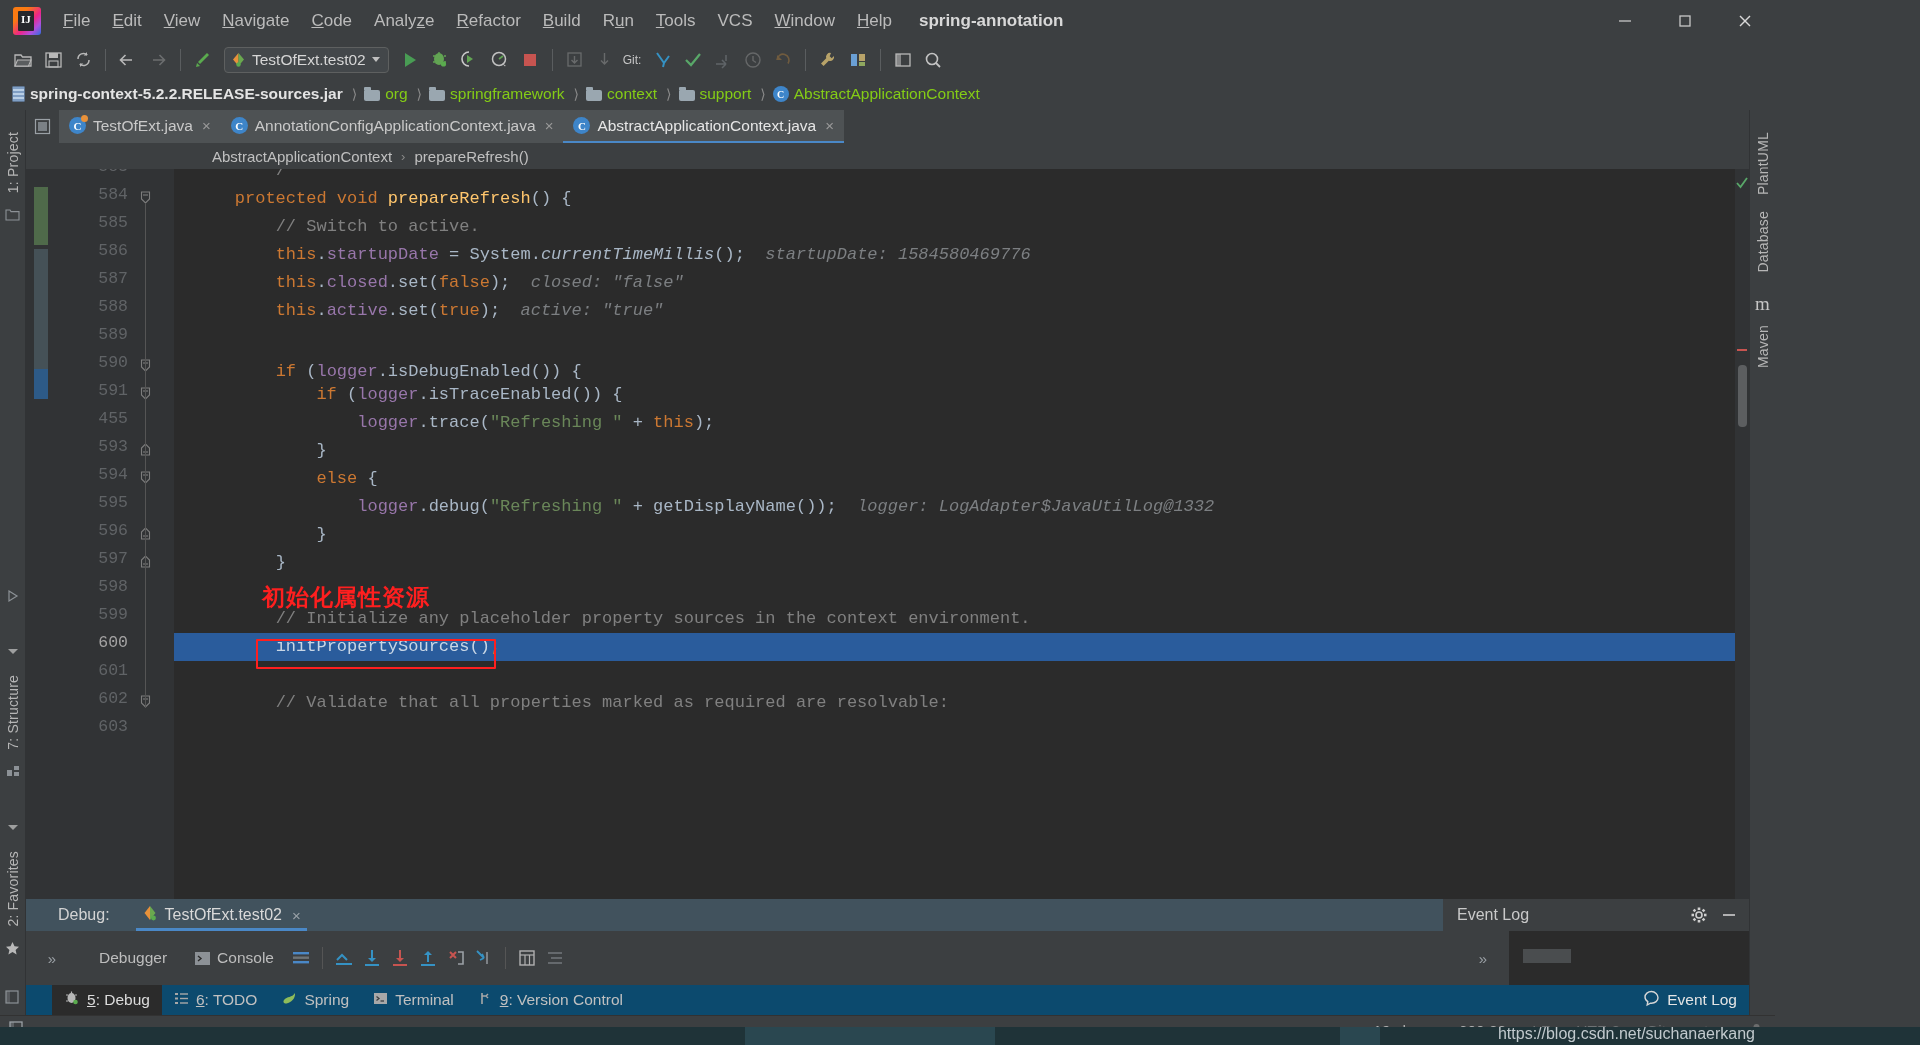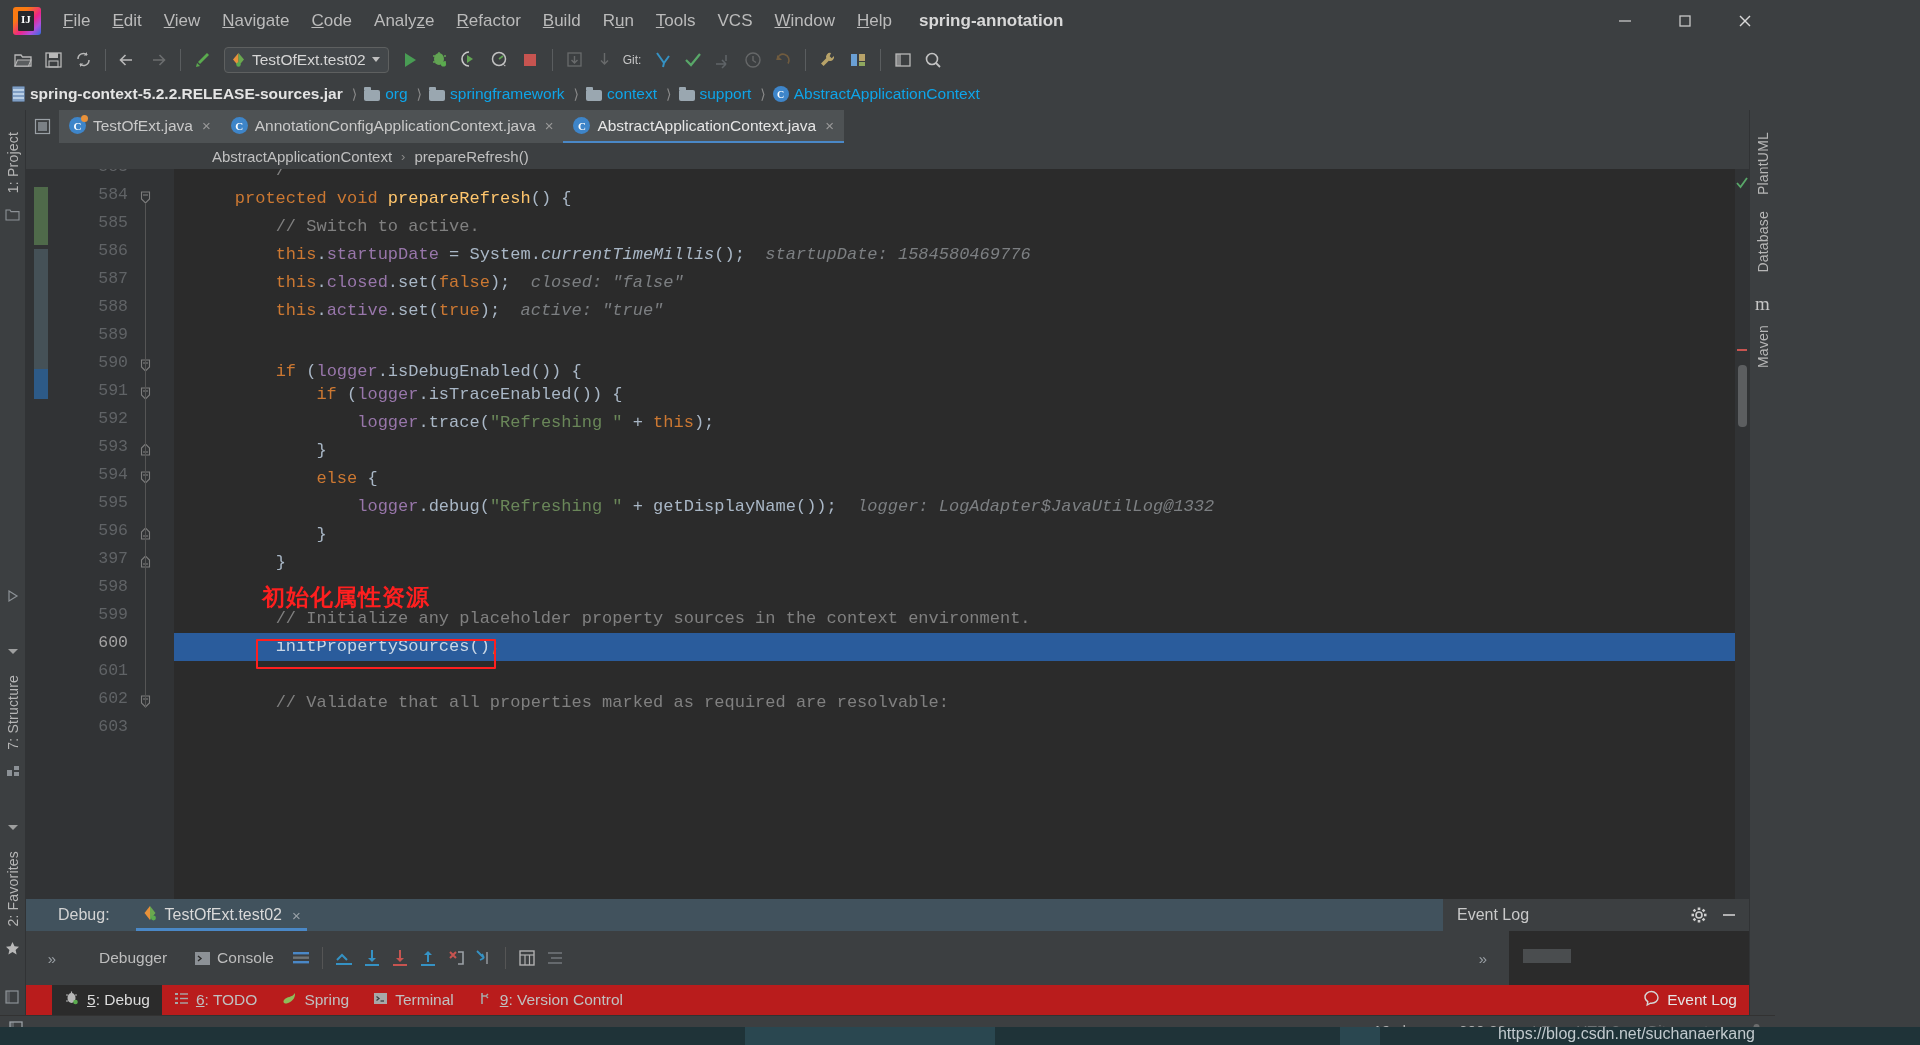--- a/index.html
+++ b/index.html
@@ -48,21 +48,21 @@
   .runconfig-label { color: #d6d6d6; font-size: 15.5px; white-space: nowrap; }
   .caret-d { width:0;height:0;border-left:4px solid transparent;border-right:4px solid transparent;border-top:5px solid #c0c0c0; }
   .git-label { color:#c6c6c6; font-size: 12px; margin: 0 7px 0 3px; }
 
   
   .navbar {
     height: 32px; background: #3c3f41; display: flex; align-items: center;
     padding-left: 12px; flex: 0 0 32px; gap: 0;
   }
   .nb-seg { display: flex; align-items: center; gap: 5px; padding-right: 2px; }
-  .nb-seg .nb-text { color: #0ea5e9; font-size: 15.5px; white-space: nowrap; }
+  .nb-seg .nb-text { color: #84cc16; font-size: 15.5px; white-space: nowrap; }
   .nb-seg.first .nb-text { font-weight: bold; color: #e4e4e4; }
   .nb-sep { color: #8a8a8a; font-size: 14px; margin: 0 7px; }
   .ic-jar { width: 13px; height: 16px; background: repeating-linear-gradient(0deg,#7f9ec4 0 2px,#b9cfe6 2px 4px); border:1px solid #5d7490; border-radius:1px; }
   .ic-folder { width: 16px; height: 13px; position:relative; }
   .ic-folder i { position:absolute; left:0; top:2px; width:16px;height:11px;background:#9aa7b0;border-radius:1px 2px 2px 2px;}
   .ic-folder i:before{content:"";position:absolute;left:0;top:-3px;width:7px;height:3px;background:#9aa7b0;border-radius:1px 1px 0 0;}
   .ic-class { width:16px;height:16px;border-radius:50%;background:#3e85c9;color:#fff;font-size:10px;font-weight:bold;
     display:flex;align-items:center;justify-content:center;font-family:"Liberation Serif",serif;}
 
   
@@ -153,21 +153,21 @@
   .dbg-hdr-right { position:absolute; right:0; top:0; height:32px; display:flex; align-items:center; gap:2px; padding-right:6px;}
   .eventlog-pane { position:absolute; right:0; top:0; width:306px; height:32px; background:#3c3f41;
       display:flex; align-items:center; }
   .eventlog-pane .el-title { color:#c9c9c9; font-size:16px; margin-left:14px; }
   .dbg-toolbar { height: 54px; background:#3c3f41; display:flex; align-items:center; padding-left:34px; gap:0; position:relative;}
   .dbg-tb-item { color:#bdbdbd; font-size:15.5px; display:flex; align-items:center; gap:6px; padding: 0 13px; }
   .dbg-ic { width: 28px; height:28px; display:flex; align-items:center; justify-content:center; }
   .dbg-sep { width:1px; height:22px; background:#555; margin: 0 7px; }
 
   
-  .statusstrip { height: 30px; background:#b91c1c; display:flex; align-items:center; flex:0 0 30px; position:relative; }
+  .statusstrip { height: 30px; background:#0c4a6e; display:flex; align-items:center; flex:0 0 30px; position:relative; }
   .ss-tab { display:flex; align-items:center; gap:7px; height:30px; padding: 0 12px; color:#c0c0c0; font-size:15.5px; }
   .ss-tab.active { background:#2b2b2b; color:#dcdcdc; }
   .ss-tab u { text-decoration: underline; }
   .ss-right { position:absolute; right:0; top:0; height:30px; display:flex; align-items:center; gap:7px; padding-right:12px;}
   .ss-right .el { color:#e4e4e4; font-size:15.5px; }
 
   .statusbar { height: 30px; background:#3c3f41; display:flex; align-items:center; flex:0 0 30px; position:relative;
      border-top:1px solid #323232;}
   .sb-left { margin-left: 8px; display:flex; align-items:center; }
   .sb-right { position:absolute; right:10px; top:0; height:30px; display:flex; align-items:center; gap:26px; }
@@ -506,26 +506,26 @@
           <div id="gutter-lines">
               <div class="lnum" style="top: -12px;">583</div>
               <div class="lnum" style="top: 16px;">584</div>
               <div class="lnum" style="top: 44px;">585</div>
               <div class="lnum" style="top: 72px;">586</div>
               <div class="lnum" style="top: 100px;">587</div>
               <div class="lnum" style="top: 128px;">588</div>
               <div class="lnum" style="top: 156px;">589</div>
               <div class="lnum" style="top: 184px;">590</div>
               <div class="lnum" style="top: 212px;">591</div>
-              <div class="lnum" style="top: 240px;">592</div>
+              <div class="lnum" style="top: 240px;">455</div>
               <div class="lnum" style="top: 268px;">593</div>
               <div class="lnum" style="top: 296px;">594</div>
               <div class="lnum" style="top: 324px;">595</div>
               <div class="lnum" style="top: 352px;">596</div>
-              <div class="lnum" style="top: 380px;">397</div>
+              <div class="lnum" style="top: 380px;">597</div>
               <div class="lnum" style="top: 408px;">598</div>
               <div class="lnum" style="top: 436px;">599</div>
               <div class="lnum cur" style="top: 464px;">600</div>
               <div class="lnum" style="top: 492px;">601</div>
               <div class="lnum" style="top: 520px;">602</div>
               <div class="lnum" style="top: 548px;">603</div>
               <div class="fold" style="top: 22px;">
                 <svg width="11" height="13" viewBox="0 0 11 13">
                   <path d="M1.5 1h8v7l-4 4-4-4z" fill="none" stroke="#7d7d7d" stroke-width="1.1"></path>
                   <line x1="3" y1="4" x2="8" y2="4" stroke="#7d7d7d" stroke-width="1.1"></line>

